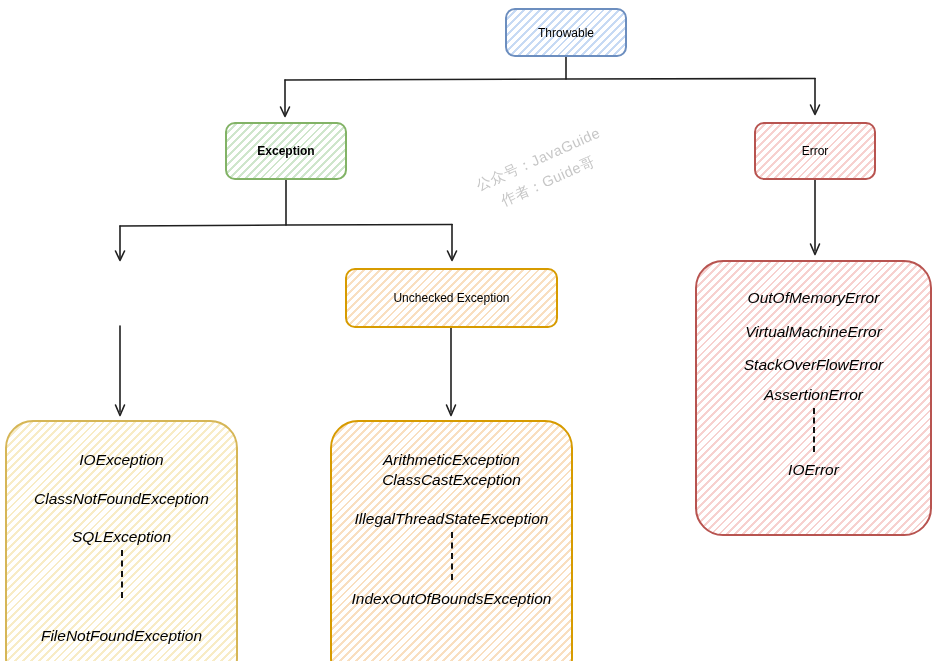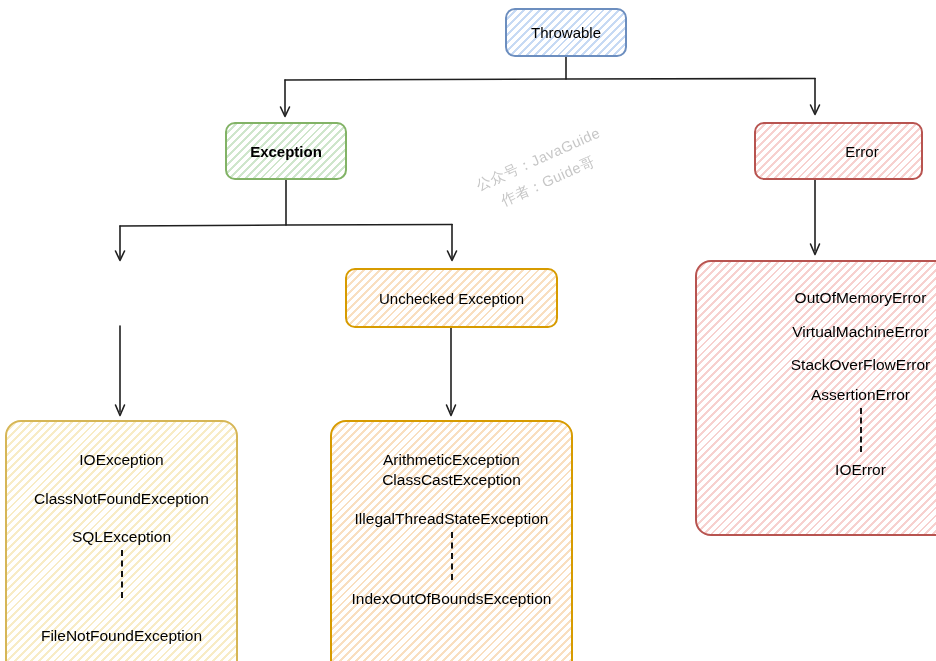--- a/index.html
+++ b/index.html
@@ -10,39 +10,40 @@
     font-family:"Liberation Sans", sans-serif;
     overflow:hidden;
     color:#000;
   }
   .wires{position:absolute;left:0;top:0;width:936px;height:661px;pointer-events:none;}
   .wires path{stroke:#1f1f1f;stroke-width:1.6;fill:none;stroke-linecap:round;stroke-linejoin:round;}
   .node{
     position:absolute;
     display:flex;align-items:center;justify-content:center;
     border-radius:10px;
-    font-size:15px;
+    font-size:12px;
     text-align:center;
   }
   .listbox{
     position:absolute;
     display:flex;flex-direction:column;align-items:center;justify-content:flex-start;
-    border-radius:16px;
+    border-radius:28px;
     font-size:15.5px;
     text-align:center;
+    font-style:italic;
   }
   .li{line-height:20px;}
   .dots{
     width:0;height:48px;
     border-left:2.5px dashed #141414;
     margin:3px auto;
   }
   .hatch-blue  {border:2px solid #6c8ebf; background:repeating-linear-gradient(135deg,#c7daf4 0 2px,rgba(255,255,255,0) 2px 5.6px);}
   .hatch-green {border:2px solid #82b366; background:repeating-linear-gradient(135deg,#cfe6cc 0 2px,rgba(255,255,255,0) 2px 5.6px);}
-  .hatch-red   {border:2px solid #b85450; background:repeating-linear-gradient(135deg,#f7d1cf 0 2px,rgba(255,255,255,0) 2px 5.6px);padding-left:47px;}
+  .hatch-red   {border:2px solid #b85450; background:repeating-linear-gradient(135deg,#f7d1cf 0 2px,rgba(255,255,255,0) 2px 5.6px);}
   .hatch-gold  {border:2px solid #d6b656; background:repeating-linear-gradient(135deg,#f8ecc6 0 2px,rgba(255,255,255,0) 2px 5.6px);}
   .hatch-orange{border:2px solid #d79b00; background:repeating-linear-gradient(135deg,#f9dfc0 0 2px,rgba(255,255,255,0) 2px 5.6px);}
   .watermark{
     position:absolute;left:448px;top:146px;width:190px;
     transform:rotate(-24deg);
     color:#c6c6c6;
     font-size:14.5px;
     line-height:24px;
     text-align:center;
     letter-spacing:.5px;

